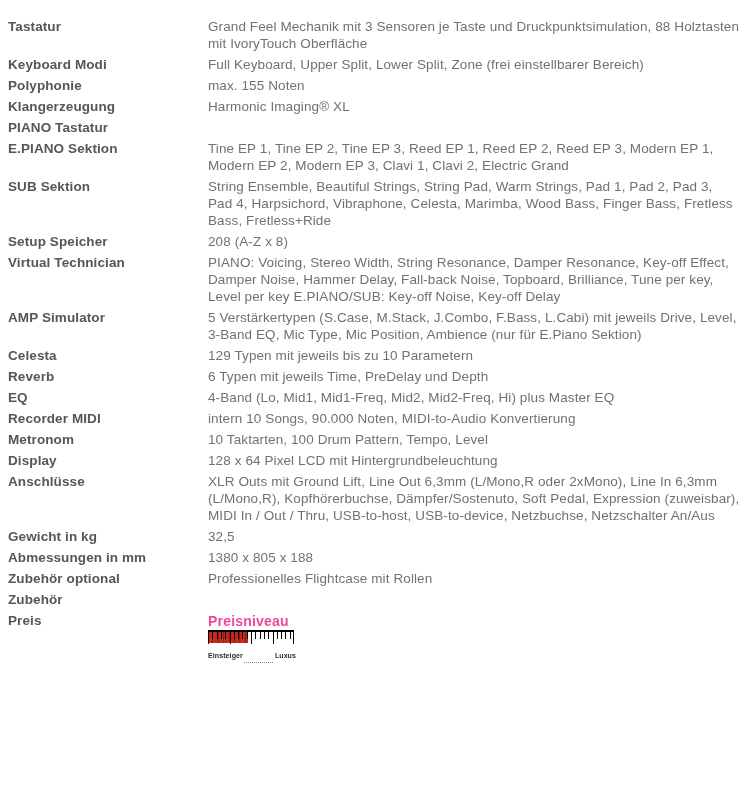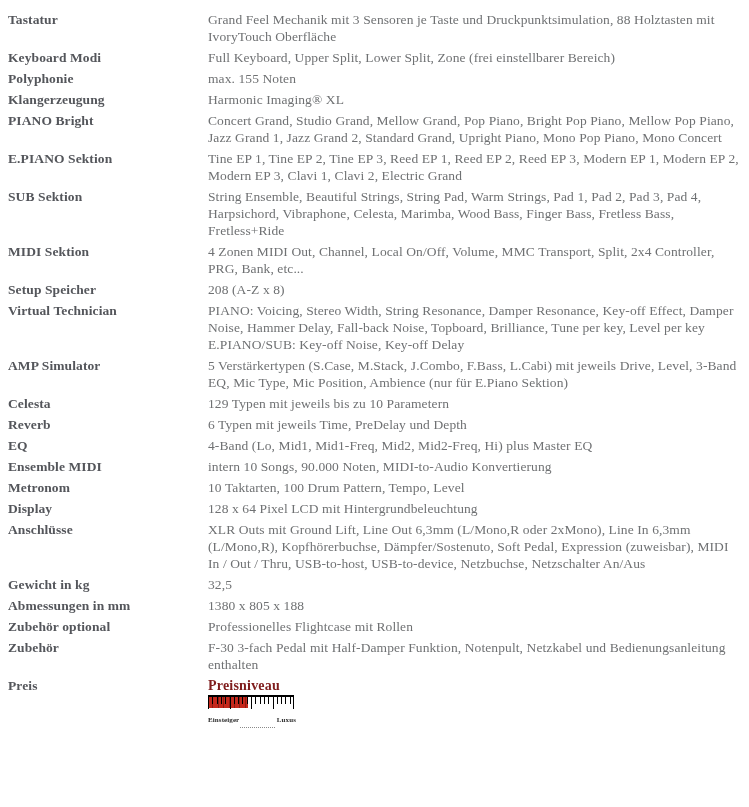--- a/index.html
+++ b/index.html
@@ -7,22 +7,21 @@
     padding: 0;
     background: #ffffff;
   }
   body {
     width: 749px;
     height: 807px;
     overflow: hidden;
     font-family: "Liberation Sans", sans-serif;
   }
   .spec-table {
-    padding: 11px 0 0 8px;
-    font-family: Liberation Serif, serif;
+    padding: 18px 0 0 8px;
   }
   .spec-row {
     display: flex;
     align-items: flex-start;
     margin-bottom: 4px;
     font-size: 13.5px;
     line-height: 17px;
     letter-spacing: 0.1px;
   }
   .spec-label {
@@ -37,21 +36,21 @@
     color: #6f7173;
   }
   
   .price-widget {
     display: inline-block;
     padding-top: 1px;
   }
   .price-widget-title {
     font-size: 14px;
     font-weight: bold;
-    color: #7f1d1d;
+    color: #ec4899;
     line-height: 16px;
     letter-spacing: 0.2px;
     margin-bottom: 1px;
   }
   .price-ruler {
     position: relative;
     width: 86px;
     height: 12px;
     border-top: 2px solid #000000;
   }
@@ -107,38 +106,33 @@
     <div class="spec-label">Polyphonie</div>
     <div class="spec-value">max. 155 Noten</div>
   </div>
 
   <div class="spec-row">
     <div class="spec-label">Klangerzeugung</div>
     <div class="spec-value">Harmonic Imaging® XL</div>
   </div>
 
   <div class="spec-row">
-    <div class="spec-label">PIANO Bright</div>
-    <div class="spec-value">Concert Grand, Studio Grand, Mellow Grand, Pop Piano, Bright Pop Piano, Mellow Pop Piano, Jazz Grand 1, Jazz Grand 2, Standard Grand, Upright Piano, Mono Pop Piano, Mono Concert</div>
+    <div class="spec-label">PIANO Tastatur</div>
   </div>
 
   <div class="spec-row">
     <div class="spec-label">E.PIANO Sektion</div>
     <div class="spec-value">Tine EP 1, Tine EP 2, Tine EP 3, Reed EP 1, Reed EP 2, Reed EP 3, Modern EP 1, Modern EP 2, Modern EP 3, Clavi 1, Clavi 2, Electric Grand</div>
   </div>
 
   <div class="spec-row">
     <div class="spec-label">SUB Sektion</div>
     <div class="spec-value">String Ensemble, Beautiful Strings, String Pad, Warm Strings, Pad 1, Pad 2, Pad 3, Pad 4, Harpsichord, Vibraphone, Celesta, Marimba, Wood Bass, Finger Bass, Fretless Bass, Fretless+Ride</div>
   </div>
 
-  <div class="spec-row">
-    <div class="spec-label">MIDI Sektion</div>
-    <div class="spec-value">4 Zonen MIDI Out, Channel, Local On/Off, Volume, MMC Transport, Split, 2x4 Controller, PRG, Bank, etc...</div>
-  </div>
 
   <div class="spec-row">
     <div class="spec-label">Setup Speicher</div>
     <div class="spec-value">208 (A-Z x 8)</div>
   </div>
 
   <div class="spec-row">
     <div class="spec-label">Virtual Technician</div>
     <div class="spec-value">PIANO: Voicing, Stereo Width, String Resonance, Damper Resonance, Key-off Effect, Damper Noise, Hammer Delay, Fall-back Noise, Topboard, Brilliance, Tune per key, Level per key E.PIANO/SUB: Key-off Noise, Key-off Delay</div>
   </div>
@@ -157,21 +151,21 @@
     <div class="spec-label">Reverb</div>
     <div class="spec-value">6 Typen mit jeweils Time, PreDelay und Depth</div>
   </div>
 
   <div class="spec-row">
     <div class="spec-label">EQ</div>
     <div class="spec-value">4-Band (Lo, Mid1, Mid1-Freq, Mid2, Mid2-Freq, Hi) plus Master EQ</div>
   </div>
 
   <div class="spec-row">
-    <div class="spec-label">Ensemble MIDI</div>
+    <div class="spec-label">Recorder MIDI</div>
     <div class="spec-value">intern 10 Songs, 90.000 Noten, MIDI-to-Audio Konvertierung</div>
   </div>
 
 
   <div class="spec-row">
     <div class="spec-label">Metronom</div>
     <div class="spec-value">10 Taktarten, 100 Drum Pattern, Tempo, Level</div>
   </div>
 
   <div class="spec-row">
@@ -194,21 +188,20 @@
     <div class="spec-value">1380 x 805 x 188</div>
   </div>
 
   <div class="spec-row">
     <div class="spec-label">Zubehör optional</div>
     <div class="spec-value">Professionelles Flightcase mit Rollen</div>
   </div>
 
   <div class="spec-row">
     <div class="spec-label">Zubehör</div>
-    <div class="spec-value">F-30 3-fach Pedal mit Half-Damper Funktion, Notenpult, Netzkabel und Bedienungsanleitung enthalten</div>
   </div>
 <div class="spec-row">
     <div class="spec-label">Preis</div>
     <div class="spec-value">
       <div class="price-widget">
         <div class="price-widget-title">Preisniveau</div>
         <div class="price-ruler">
           <div class="price-fill" style="width: 47%; background: repeating-linear-gradient(90deg, rgb(197, 40, 28) 0px, rgb(197, 40, 28) 4.4px, rgb(142, 27, 18) 4.4px, rgb(142, 27, 18) 5.4px);"></div>
         <div class="tick major" style="left: 0px; background: rgb(0, 0, 0);"></div>
             <div class="tick" style="left: 4.3px; background: rgb(0, 0, 0);"></div>

